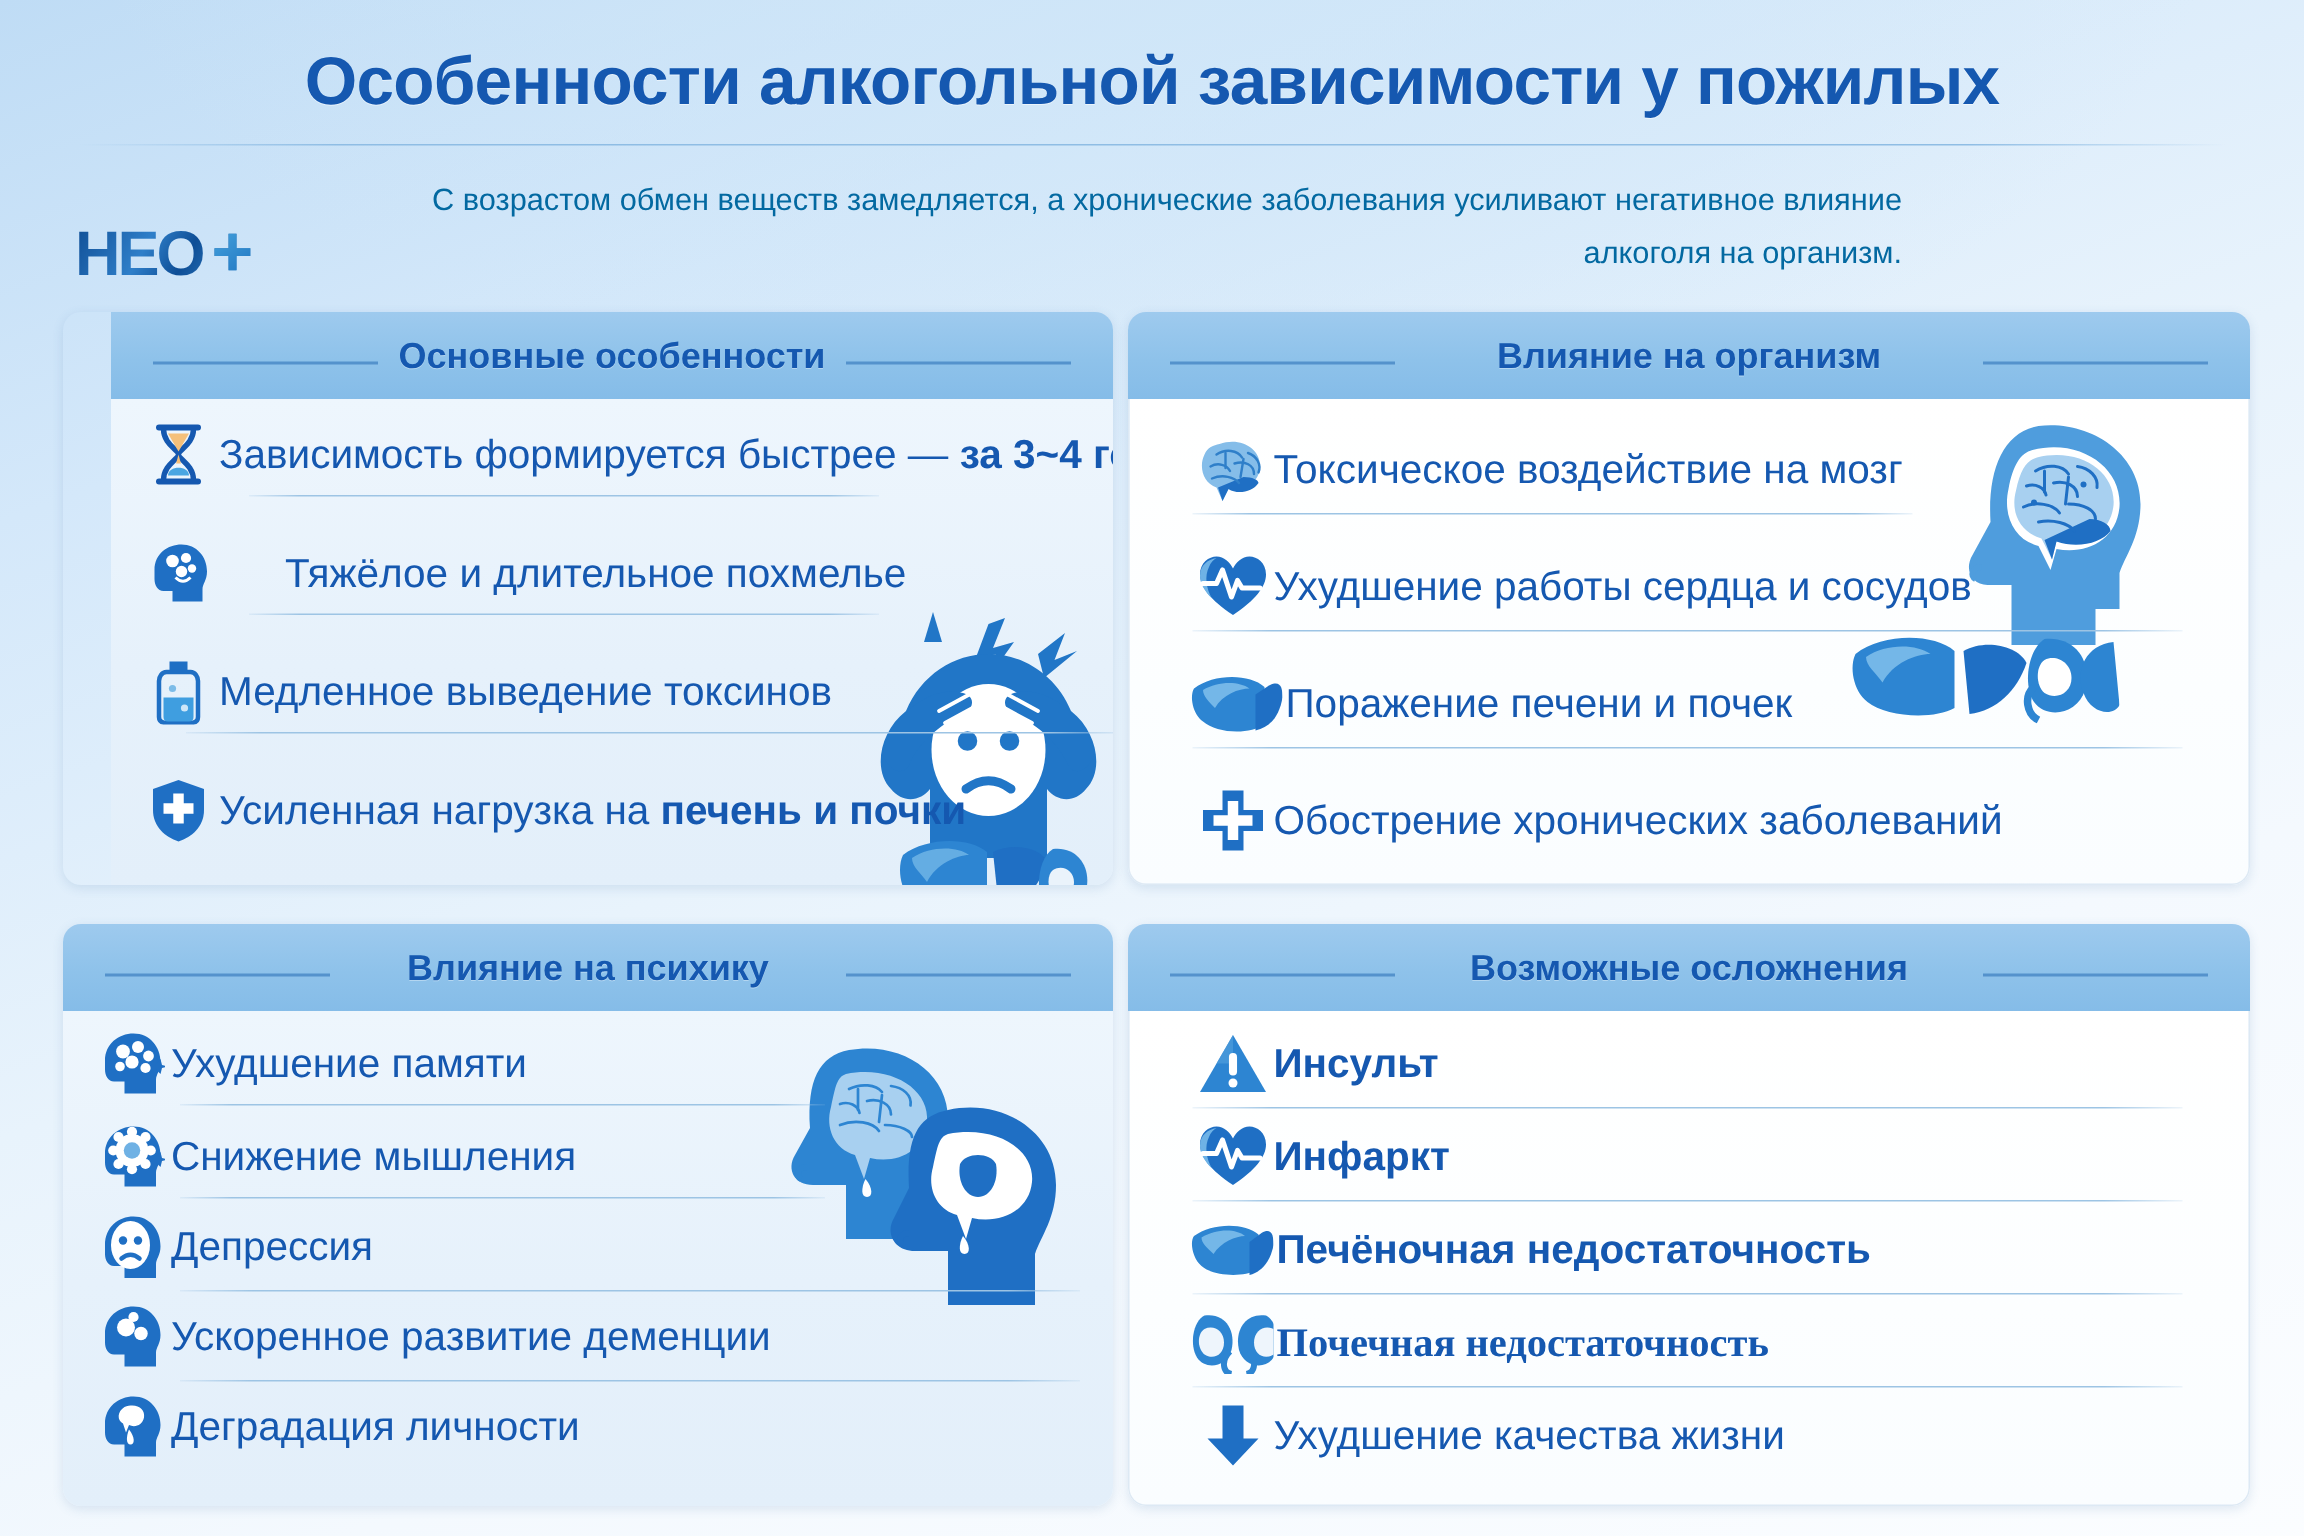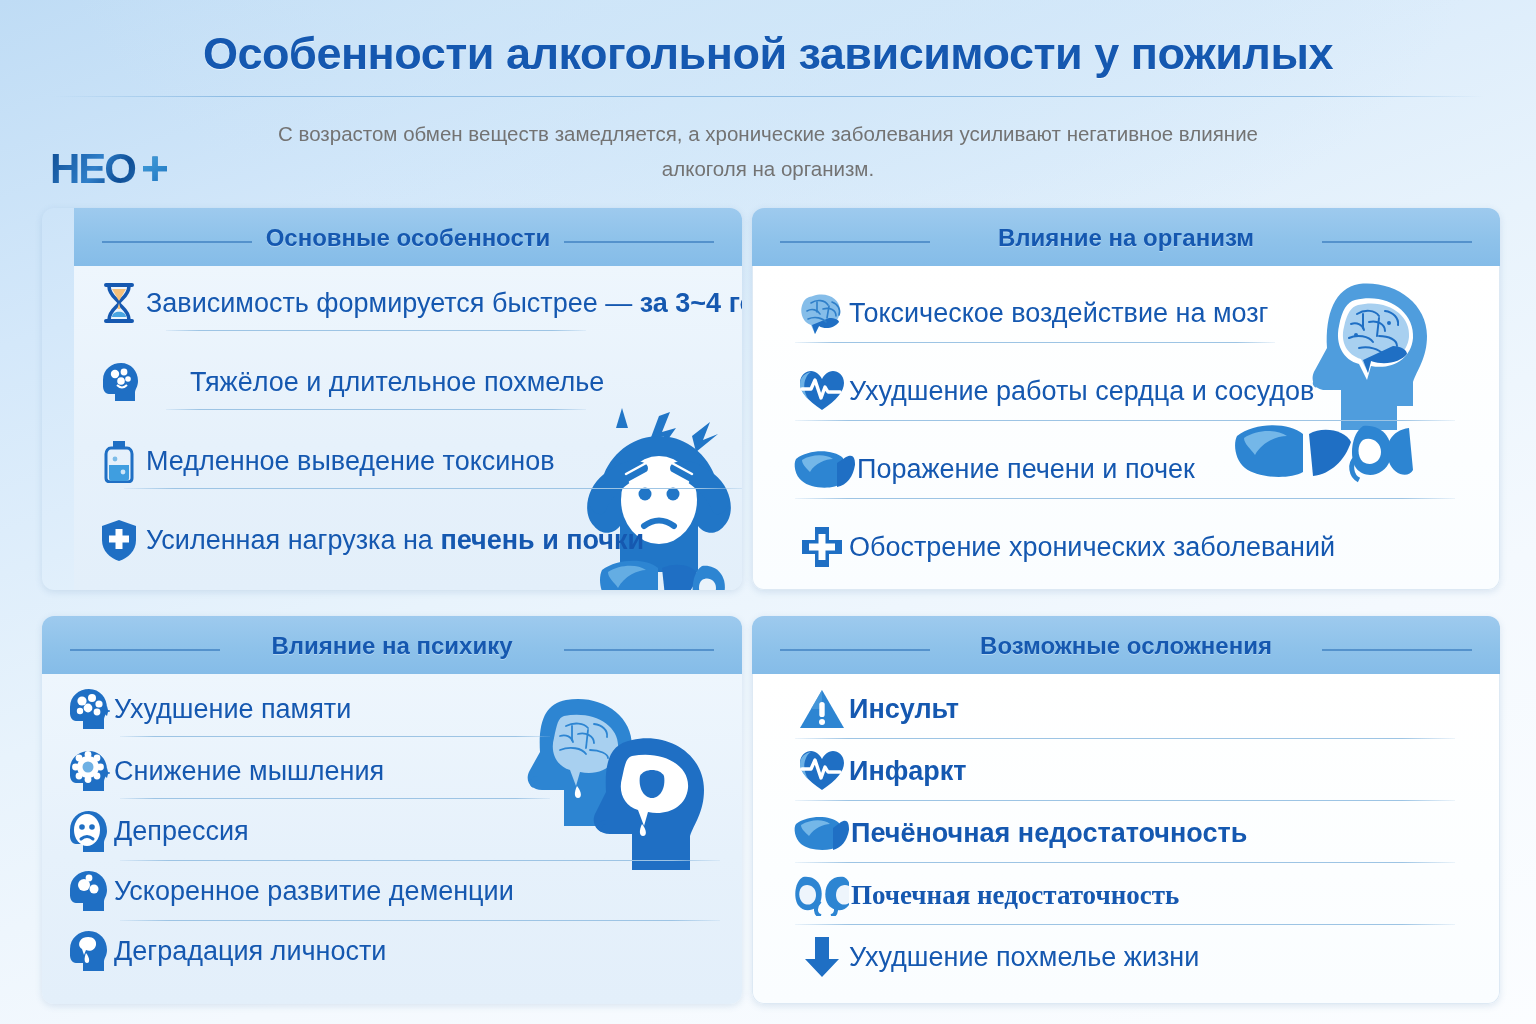--- a/index.html
+++ b/index.html
@@ -21,21 +21,21 @@
     font-size:45px; font-weight:bold; color:#1558b0;
     letter-spacing:-0.5px;
     text-shadow:0 1px 0 rgba(255,255,255,.55);
   }
   .title-rule{
     position:absolute; left:52px; top:96px; width:1432px; height:1px;
     background:linear-gradient(to right, rgba(120,175,222,0), #8fbde4 12%, #8fbde4 88%, rgba(120,175,222,0));
   }
   .subtitle{
     position:absolute; left:268px; top:116px; width:1000px;
-    text-align:center; font-size:20.5px; color:#737373; line-height:35px;
+    text-align:right; font-size:20.5px; color:#0369a1; line-height:35px;
   }
   .logo{
     position:absolute; left:50px; top:148px;
     font-size:42px; font-weight:bold; letter-spacing:-2px;
     line-height:42px;
     background:linear-gradient(120deg,#0f4d94 0%,#2f7fc9 40%,#0e4e96 62%,#3f93d6 100%);
     -webkit-background-clip:text; background-clip:text; color:transparent;
     display:flex; align-items:center; gap:2px;
   }
   .logo .plus{
@@ -511,17 +511,17 @@
     </div>
     <div class="sep" style="left:42px;width:660px;top:250px;"></div>
 
     <div class="row" style="top:254px;left:42px;">
       <span class="ico">
         <svg width="40" height="44" viewBox="0 0 40 44">
           <path d="M13 2 h14 v22 h10 L20 42 L3 24 h10 Z" fill="#1f6fc4"></path>
         </svg>
       </span>
       <span class="txt">
-        <span>Ухудшение похмелье жизни</span><b></b>
+        <span>Ухудшение качества жизни</span><b></b>
       </span>
     </div>
   </div>
 </div>
 
 </body></html>

